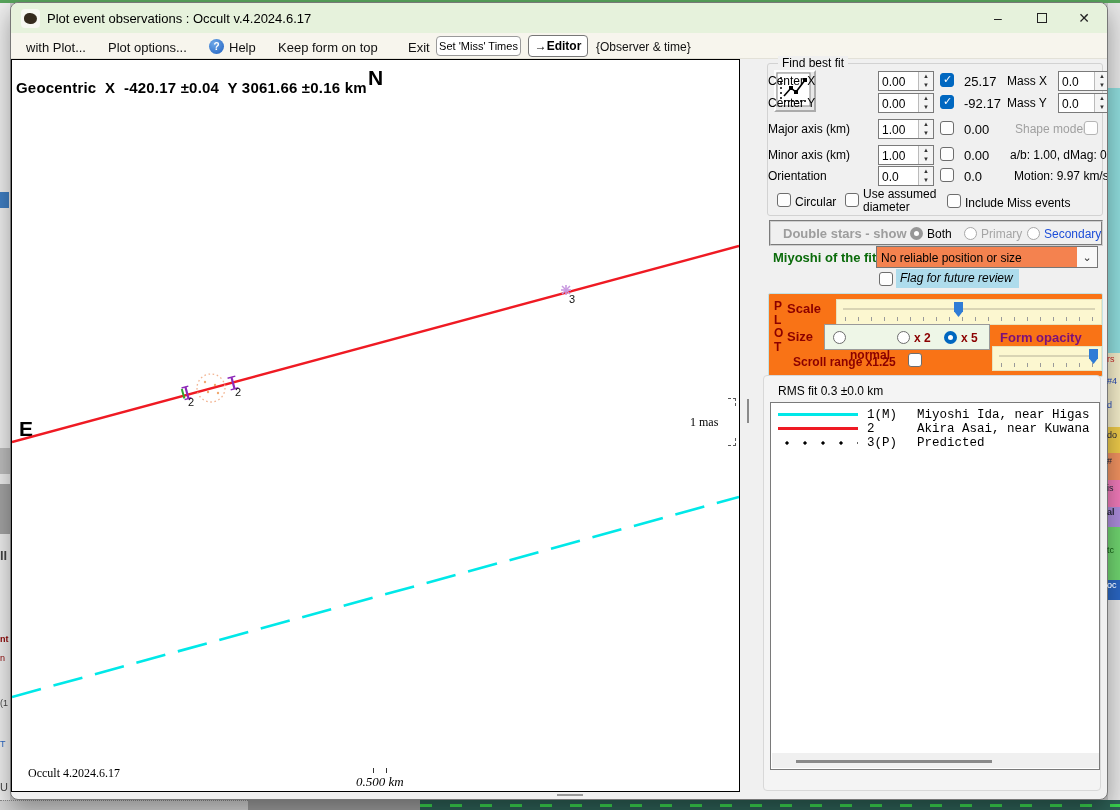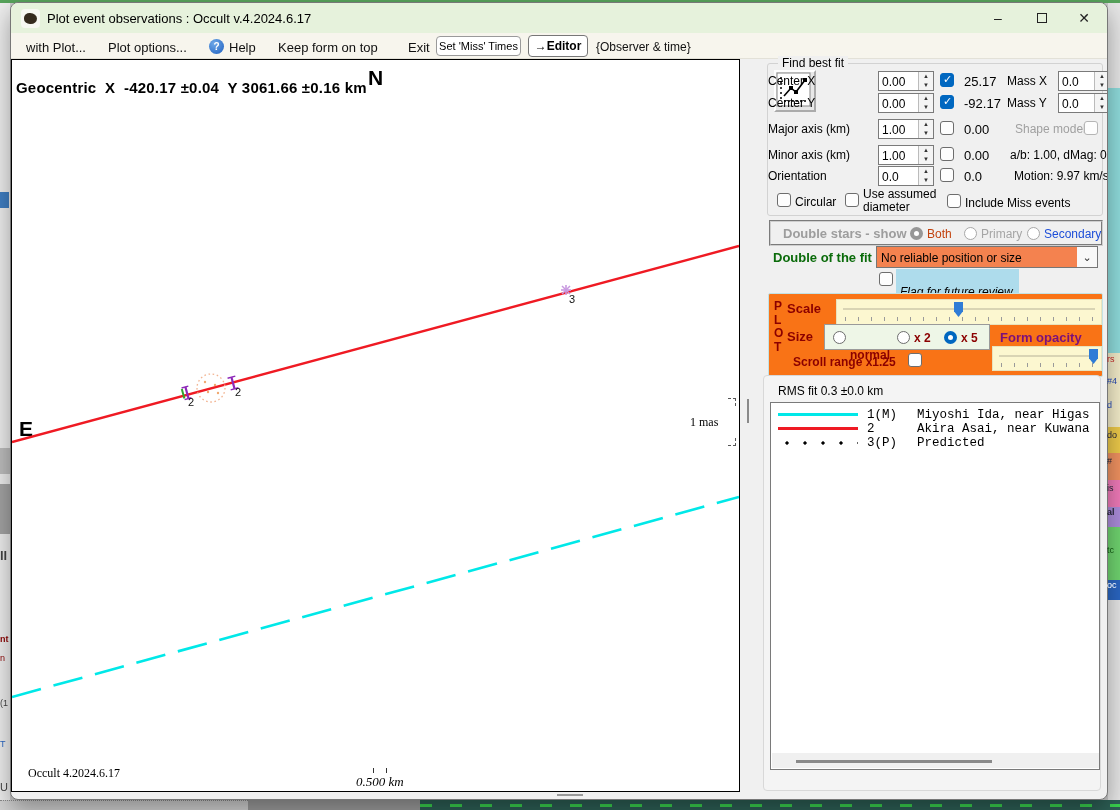--- a/index.html
+++ b/index.html
@@ -84,21 +84,21 @@
                    background:repeating-linear-gradient(90deg,#9a9a9a 0 1px,transparent 1px 13px); }
   .slider .thumb { position:absolute; top:2px; width:9px; height:15px; background:#2f7cd6;
                    clip-path:polygon(0 0,100% 0,100% 62%,50% 100%,0 62%); }
 
   #quality-dd { background:#f4824f; border:1px solid #767676; }
   #quality-dd .val { position:absolute; left:4px; top:4px; font-size:12px; }
   #quality-dd .chev { position:absolute; right:0; top:0; width:20px; height:100%; background:#f8f8f8;
                       text-align:center; line-height:20px; color:#333; font-size:11px; }
   #quality-dd .chev::after { content:"⌄"; }
 
-  #flag-wrap { background:#aedcec; padding:16px 6px 3px 4px; font-style:italic; font-size:12px; }
+  #flag-wrap { background:#aedcec; padding:2px 6px 3px 4px; font-style:italic; font-size:12px; }
 
   #plot-panel { background:#f97316; border:1px solid #c3e2e4; border-radius:2px; }
   #plot-letters { width:12px; font-weight:bold; color:#8b0000; font-size:12px; line-height:13.5px;
                   word-break:break-all; }
   #size-box { background:#eef6e7; border:1px solid #9a9a9a; }
 
   #rms-panel { background:#f4f4f4; border:1px solid #d8d8d8; border-radius:4px; }
   #legend-box { background:#fff; border:1px solid #7a7a7a; overflow:hidden; }
   .leg-row { position:absolute; left:0; width:100%; height:14px; }
   .leg-id, .leg-name { font-family:"Liberation Mono","DejaVu Sans Mono",monospace; font-size:12.5px; white-space:pre; }
@@ -350,28 +350,28 @@
     <div class="abs cb" style="left:77px;top:129px;"></div>
     <span class="abs rlabel" style="left:95px;top:123px;">Use assumed</span>
     <span class="abs rlabel" style="left:95px;top:136px;">diameter</span>
     <div class="abs cb" style="left:179px;top:130px;"></div>
     <span class="abs rlabel" style="left:197px;top:132px;">Include Miss events</span>
   </div>
 
   <div class="abs" style="left:758px;top:217px;width:334px;height:26px;border:2px groove #cfcfcf;background:#f0f0f0;">
     <span class="abs" style="left:12px;top:4px;font-weight:bold;font-size:13px;color:#9d9d9d;">Double stars - show</span>
     <div class="abs radio ondis" style="left:139px;top:5px;"></div>
-    <span class="abs rlabel" style="left:156px;top:5px;color:#c2410c;">Both</span>
+    <span class="abs rlabel" style="left:156px;top:5px;color:#000000;">Both</span>
     <div class="abs radio dis" style="left:193px;top:5px;"></div>
     <span class="abs rlabel" style="left:210px;top:5px;color:#a5a5a5;">Primary</span>
     <div class="abs radio dis" style="left:256px;top:5px;"></div>
     <span class="abs rlabel" style="left:273px;top:5px;color:#1d4ed8;">Secondary</span>
   </div>
 
-  <span class="abs" style="left:762px;top:247px;font-weight:bold;font-size:13px;color:#0a6b0a;">Double of the fit</span>
+  <span class="abs" style="left:762px;top:247px;font-weight:bold;font-size:13px;color:#0a6b0a;">Miyoshi of the fit</span>
   <div class="abs" id="quality-dd" style="left:865px;top:243px;width:222px;height:22px;">
     <span class="val">No reliable position or size</span>
     <div class="chev"></div>
   </div>
   <div class="abs cb" style="left:868px;top:269px;"></div>
   <span class="abs" id="flag-wrap" style="left:885px;top:266px;">Flag for future review</span>
 
   <div class="abs" id="plot-panel" style="left:757px;top:290px;width:335px;height:84px;">
     <div class="abs" id="plot-letters" style="left:5px;top:6px;">PLOT</div>
     <span class="abs maroon" style="left:18px;top:7px;font-size:13px;">Scale</span>

